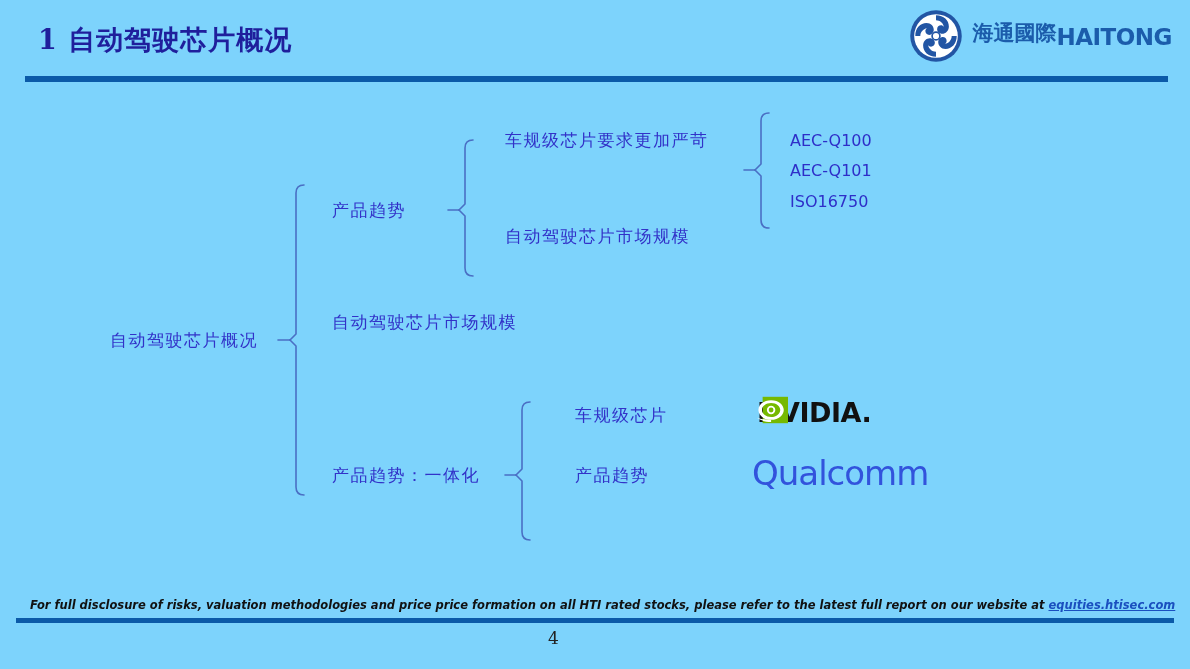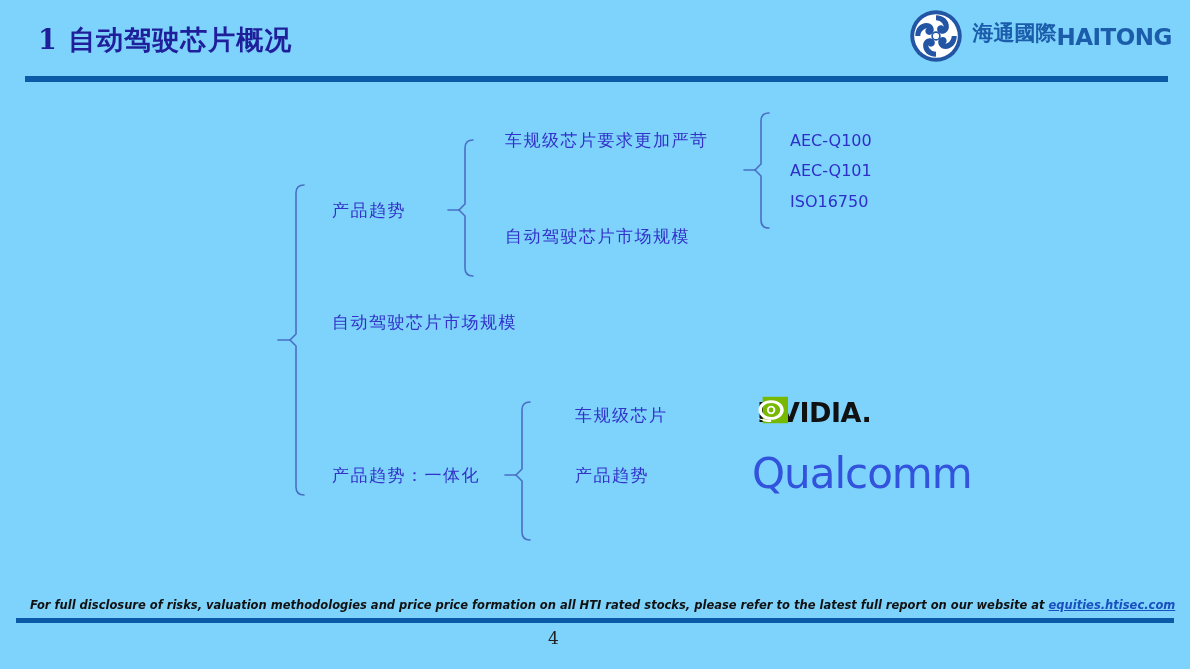--- a/index.html
+++ b/index.html
@@ -123,21 +123,21 @@
   }
   .nvidia-word {
     font-family: "DejaVu Sans", "Liberation Sans", sans-serif;
     font-size: 27px;
     font-weight: bold;
     color: #111111;
     letter-spacing: -0.5px;
   }
   .qualcomm-word {
     font-family: "DejaVu Sans", "Liberation Sans", sans-serif;
-    font-size: 42px;
+    font-size: 34px;
     color: #3253dc;
     letter-spacing: -1px;
   }
 
   
   .footer-note {
     position: absolute;
     left: 30px;
     top: 598px;
     width: 1130px;
@@ -214,20 +214,21 @@
         <path d="M744 80 L755 80"></path>
         <path d="M755 80 L761 74 L761 31 Q761 23 769 23"></path>
         <path d="M755 80 L761 86 L761 130 Q761 138 769 138"></path>
 
         <path d="M505 385 L516 385"></path>
         <path d="M516 385 L522 379 L522 320 Q522 312 530 312"></path>
         <path d="M516 385 L522 391 L522 442 Q522 450 530 450"></path>
       </g>
     </svg>
 
+    <div class="node node-cn" style="left:110px; top:250px;">自动驾驶芯片概况</div>
 
     <div class="node node-cn" style="left:332px; top:120px;">产品趋势</div>
     <div class="node node-cn" style="left:332px; top:232px;">自动驾驶芯片市场规模</div>
     <div class="node node-cn" style="left:505px; top:50px;">车规级芯片要求更加严苛</div>
 
     <div class="node node-cn" style="left:332px; top:385px;">产品趋势：一体化</div>
     <div class="node node-cn" style="left:505px; top:146px;">自动驾驶芯片市场规模</div>
     <div class="node node-cn" style="left:575px; top:325px;">车规级芯片</div>
     <div class="node node-cn" style="left:575px; top:385px;">产品趋势</div>
 

